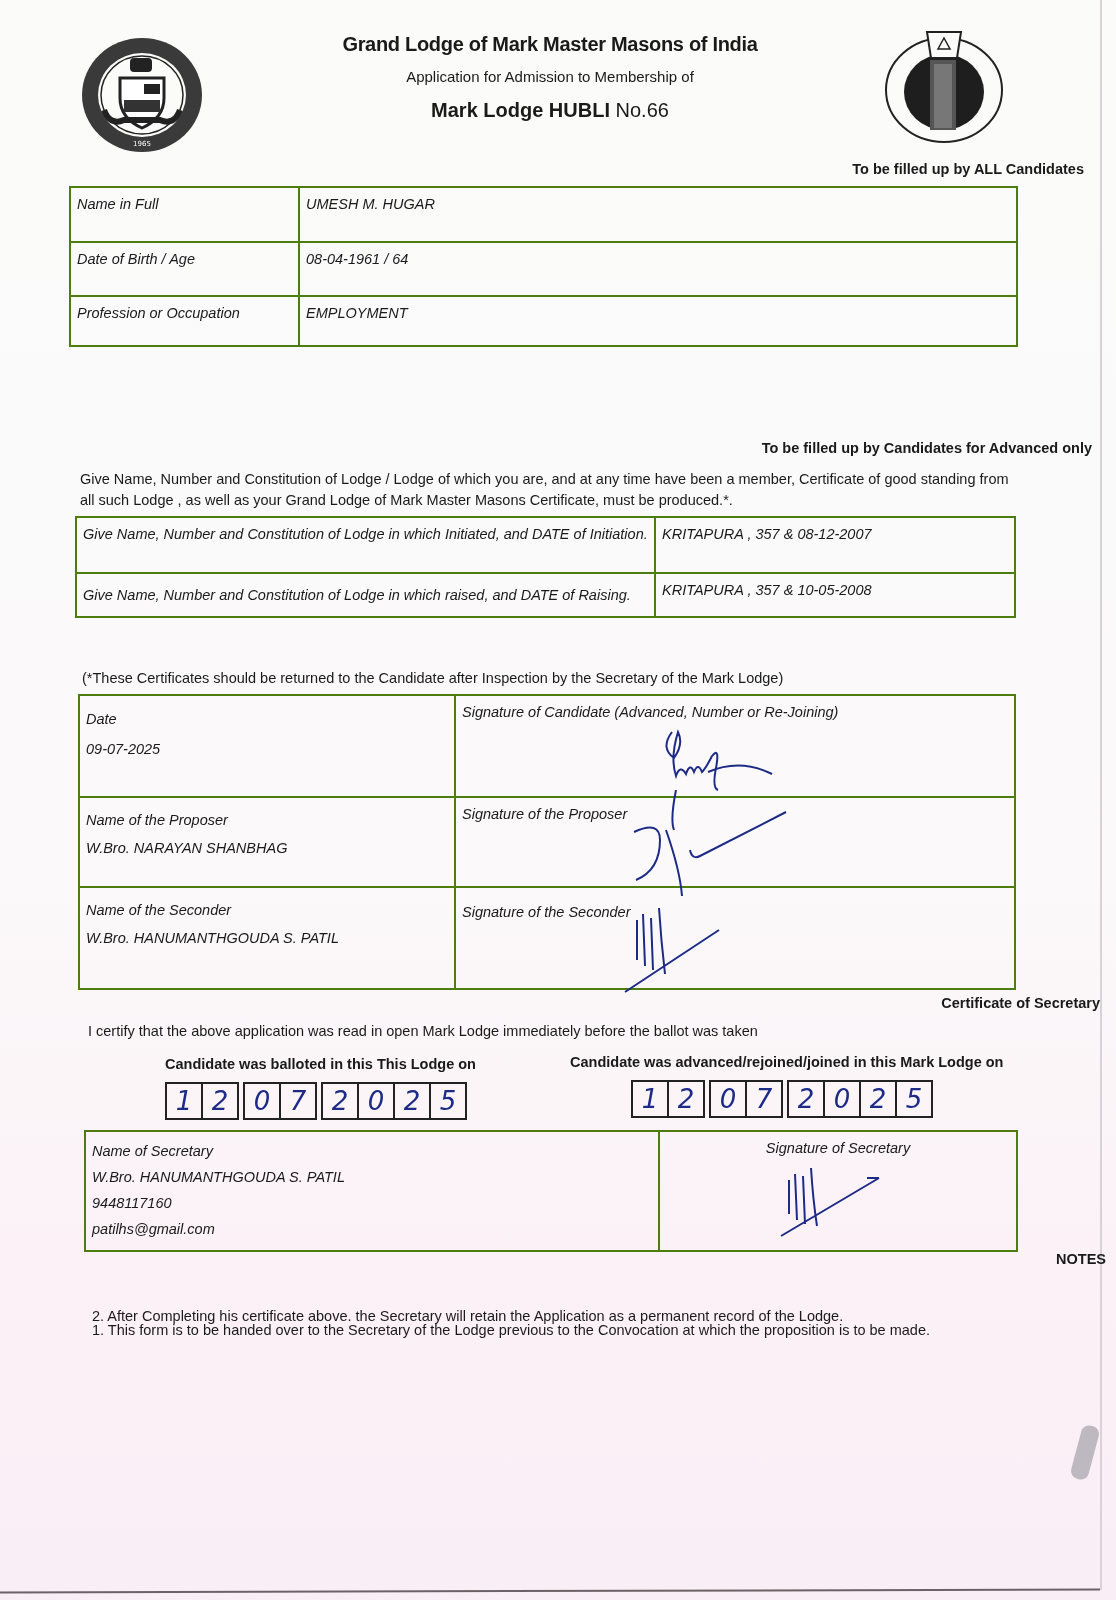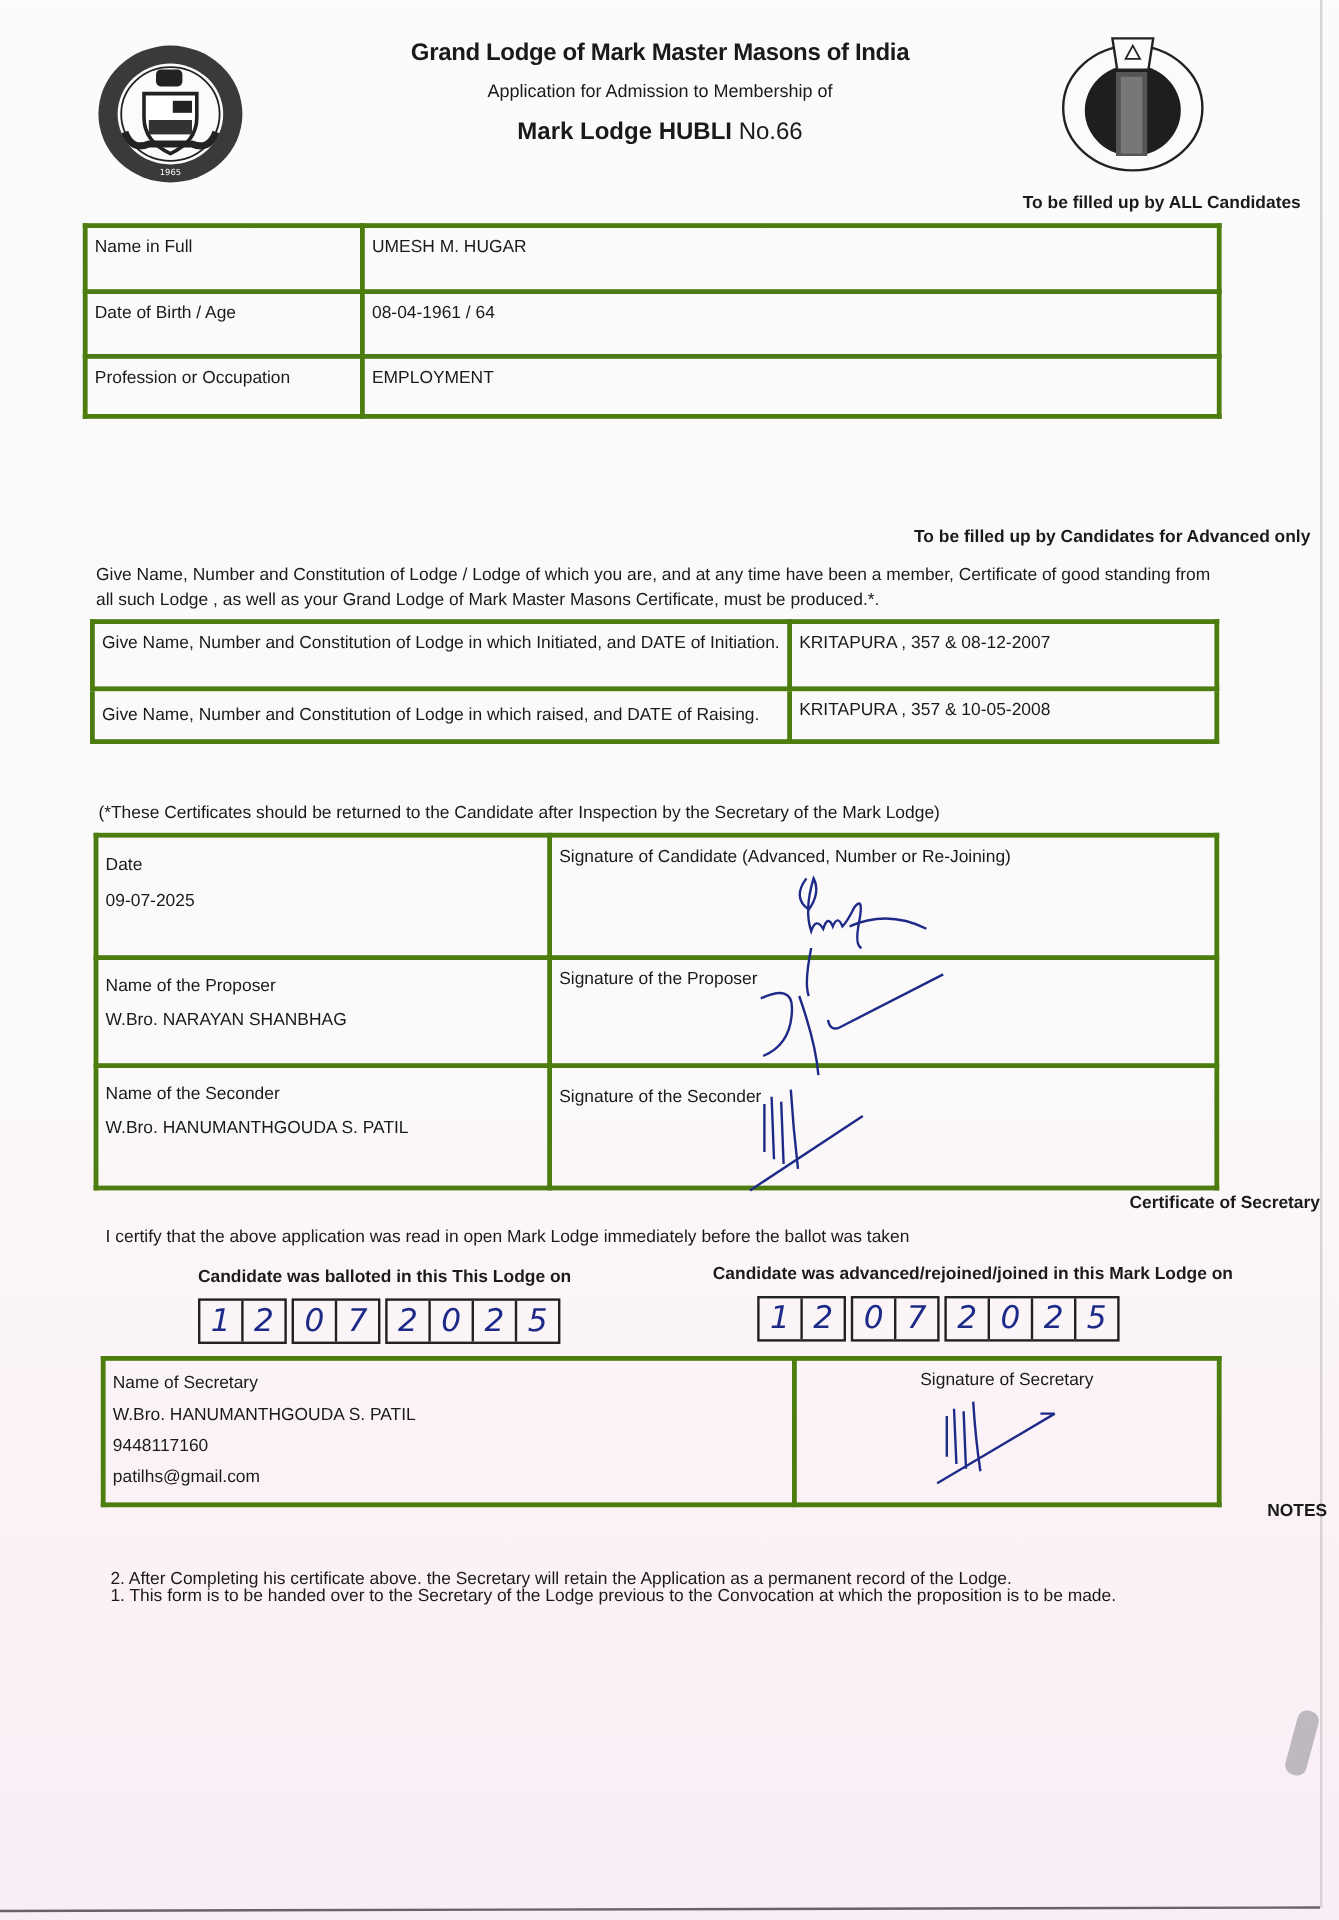--- a/index.html
+++ b/index.html
@@ -12,21 +12,21 @@
   .bottom-edge { position:absolute; left:0; bottom:8px; width:1100px; height:2px; background:#6a6266; transform:rotate(-0.15deg); }
   .smudge { position:absolute; right:22px; top:1425px; width:18px; height:55px; background:#8d8a94; opacity:.55; border-radius:8px; transform:rotate(15deg); }
   .logo { position:absolute; }
   .h-title { position:absolute; left:0; width:1116px; text-align:center; }
   .t1 { top:33px; font-size:20px; font-weight:bold; font-stretch:condensed; letter-spacing:-0.3px; left:-8px; }
   .t2 { top:68px; font-size:15px; left:-8px; }
   .t3 { top:99px; font-size:20px; font-weight:bold; left:-8px; }
   .t3 .num { font-weight:normal; }
   .sec-head { position:absolute; font-size:14.5px; font-weight:bold; text-align:right; }
   table.form { position:absolute; border-collapse:collapse; }
-  table.form td { border:4px solid #4d7c0f; vertical-align:top; font-size:14.5px; padding:8px 6px; }
+  table.form td { border:2px solid #4d7c0f; vertical-align:top; font-size:14.5px; padding:8px 6px;font-style:italic; }
   .para { position:absolute; font-size:14.5px; line-height:21px; }
   .datebox { position:absolute; display:flex; gap:4px; }
   .dgroup { display:flex; border:2px solid #222; }
   .dcell { width:34px; height:34px; border-right:2px solid #222; font-family:"DejaVu Sans", sans-serif; color:#1e2a88; font-size:26px; line-height:34px; text-align:center; font-style:italic; }
   .dgroup .dcell:last-child { border-right:none; }
   .sig { position:absolute; }
   .note { position:absolute; font-size:14.5px; }
 </style>
 </head>
 <body>
@@ -134,21 +134,21 @@
 <svg class="sig" style="left:620px;top:790px" width="180" height="110">
   <path d="M56 0 Q50 30 54 40 M14 42 Q40 30 40 50 Q40 80 16 90 M46 40 Q60 80 62 106 M70 60 Q72 70 80 66 L166 22" fill="none" stroke="#1e2a88" stroke-width="2"></path>
 </svg>
 <svg class="sig" style="left:615px;top:900px" width="120" height="95">
   <path d="M22 20 L22 60 M28 14 L30 66 M36 18 L38 70 M44 8 Q46 40 50 74 M10 92 L104 30" fill="none" stroke="#1e2a88" stroke-width="2"></path>
 </svg>
 
 <div class="sec-head" style="left:0;width:1100px;top:995px;">Certificate of Secretary</div>
 <div class="para" style="left:88px;top:1021px;">I certify that the above application was read in open Mark Lodge immediately before the ballot was taken</div>
 <div class="para" style="left:165px;top:1054px;font-weight:bold;">Candidate was balloted in this This Lodge on</div>
-<div class="para" style="left:570px;top:1052px;font-weight:bold;margin-left:24px;">Candidate was advanced/rejoined/joined in this Mark Lodge on</div>
+<div class="para" style="left:570px;top:1052px;font-weight:bold;">Candidate was advanced/rejoined/joined in this Mark Lodge on</div>
 
 <div class="datebox" style="left:165px;top:1082px;">
   <div class="dgroup">
     <div class="dcell">1</div>
     <div class="dcell">2</div>
   </div>
   <div class="dgroup">
     <div class="dcell">0</div>
     <div class="dcell">7</div>
   </div>

